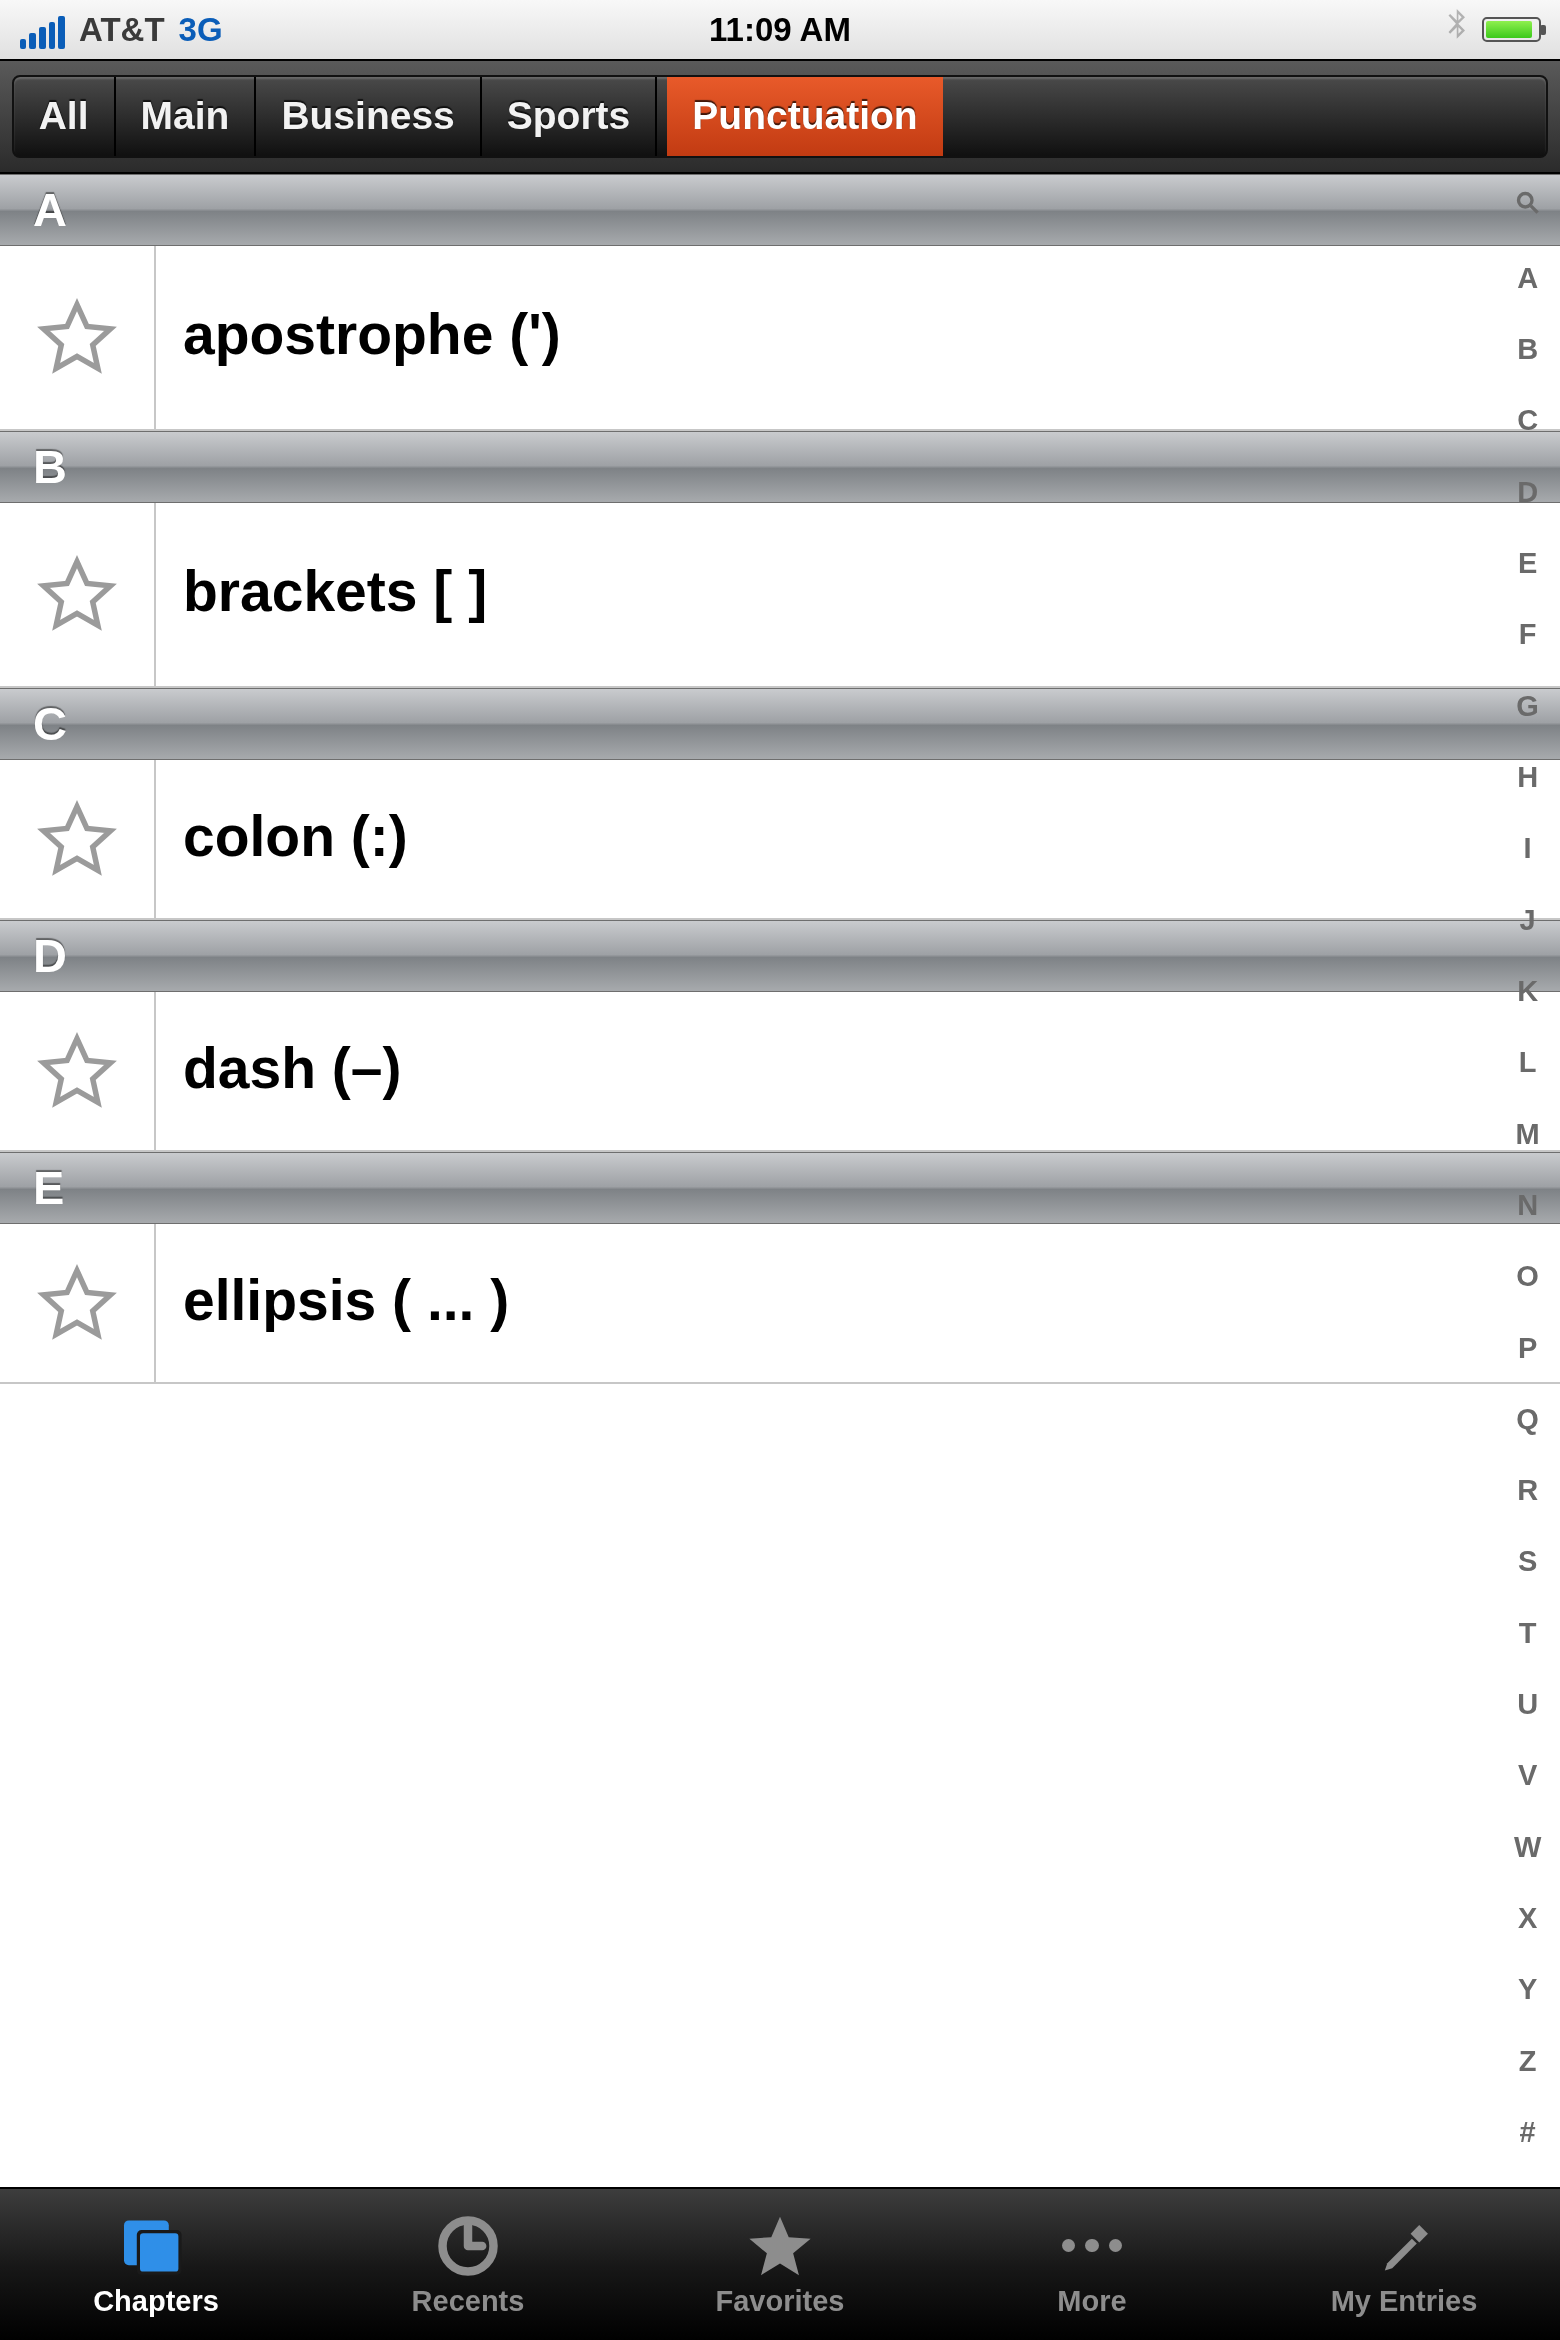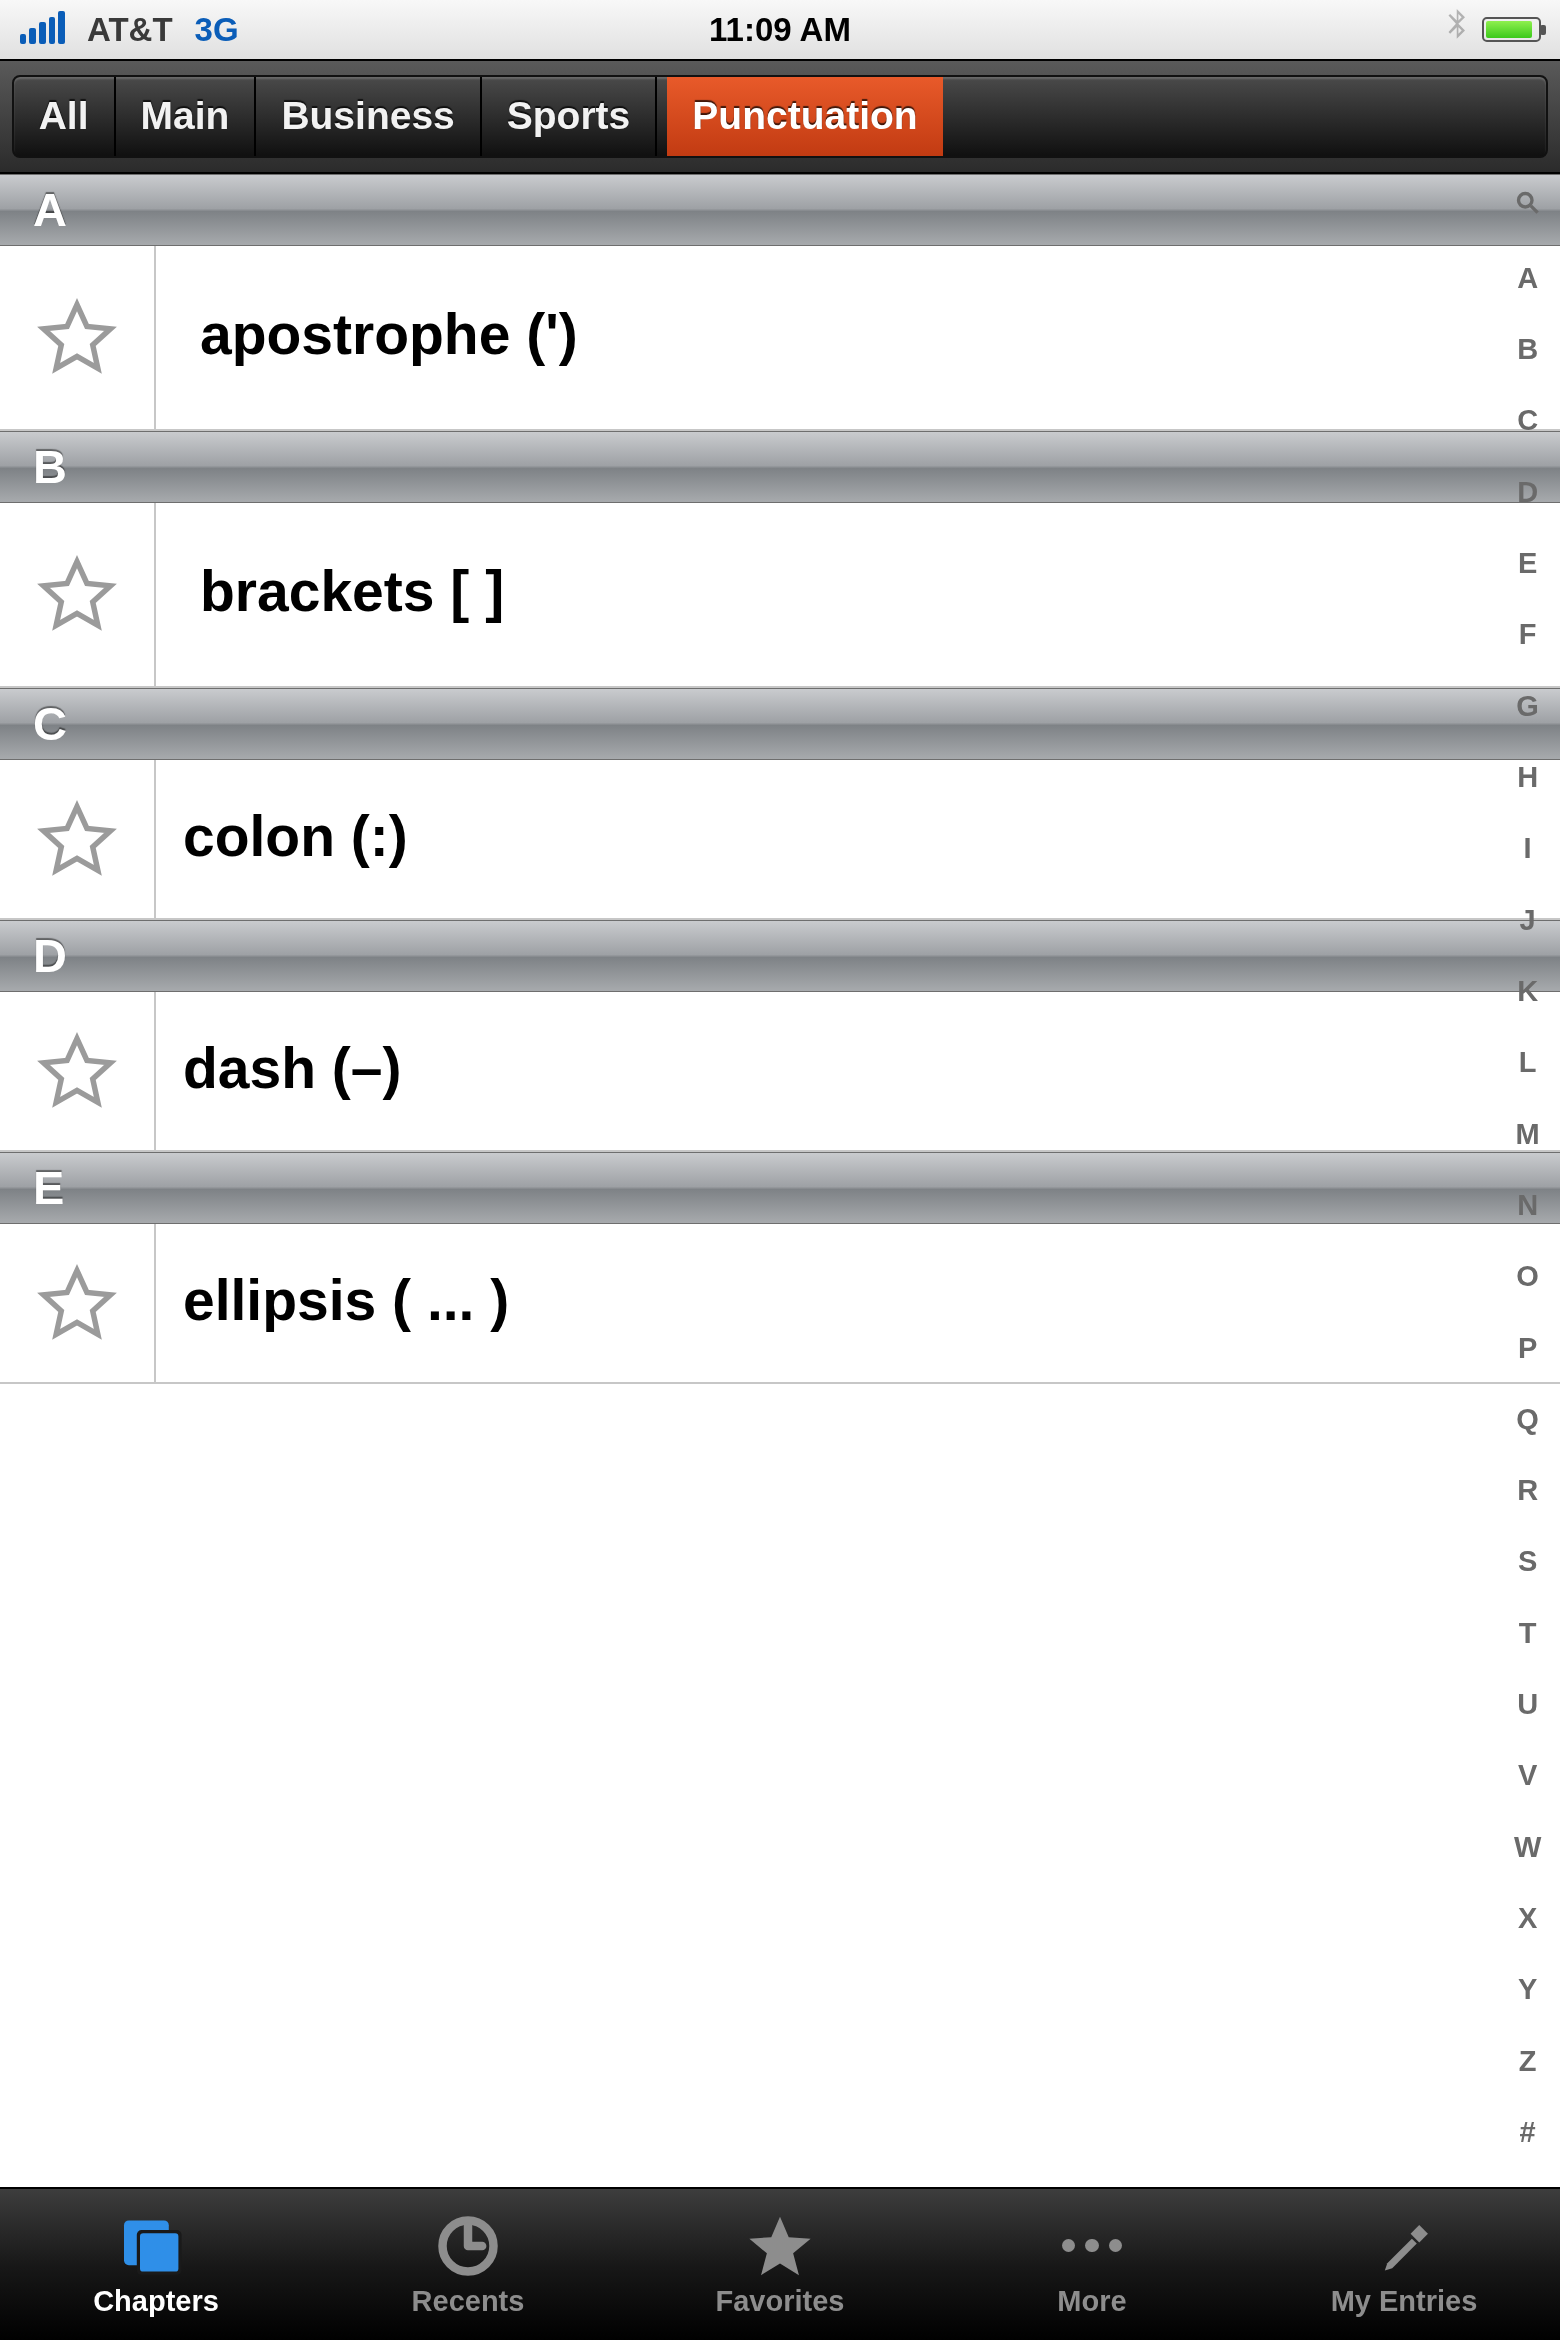--- a/index.html
+++ b/index.html
@@ -11,21 +11,21 @@
 .status-bar {
   height: 59px;
   background: linear-gradient(to bottom, #f8f8f8, #e0e0e0);
   display: flex;
   align-items: center;
   padding: 0 19.5px;
   font-size: 33px;
   font-weight: bold;
   color: #3a3a3a;
 }
-.sb-left { display: flex; align-items: flex-start; gap: 22px; flex: 1; }
+.sb-left { display: flex; align-items: flex-end; gap: 14px; flex: 1; }
 .sb-center { flex: 1; text-align: center; }
 .sb-right { flex: 1; display: flex; justify-content: flex-end; align-items: center; gap: 13.7px; }
 .signal-bars { display: flex; align-items: flex-end; gap: 2.9px; }
 .signal-bars span { display: block; width: 6.8px; background: #0a5db8; border-radius: 2px; }
 .signal-bars span:nth-child(1){height:9.8px;}
 .signal-bars span:nth-child(2){height:15.6px;}
 .signal-bars span:nth-child(3){height:21.5px;}
 .signal-bars span:nth-child(4){height:27px;}
 .signal-bars span:nth-child(5){height:33px;}
 .carrier { color:#3a3a3a; }
@@ -100,21 +100,21 @@
   align-self: stretch;
 }
 .star-cell svg { width: 82px; height: 82px; }
 .label-cell {
   flex:1;
   padding: 17.6px 27px 23.4px 27px;
   font-size: 57px;
   font-weight: bold;
   color: #000;
 }
-.row-lg { min-height: 185px; gap: 17px; }
+.row-lg { min-height: 185px; }
 .row-md { min-height: 160px; }
 
 
 .index-strip {
   position: absolute;
   right: 5.9px;
   top: 9.8px;
   bottom: 9.8px;
   width: 53px;
   display:flex;

